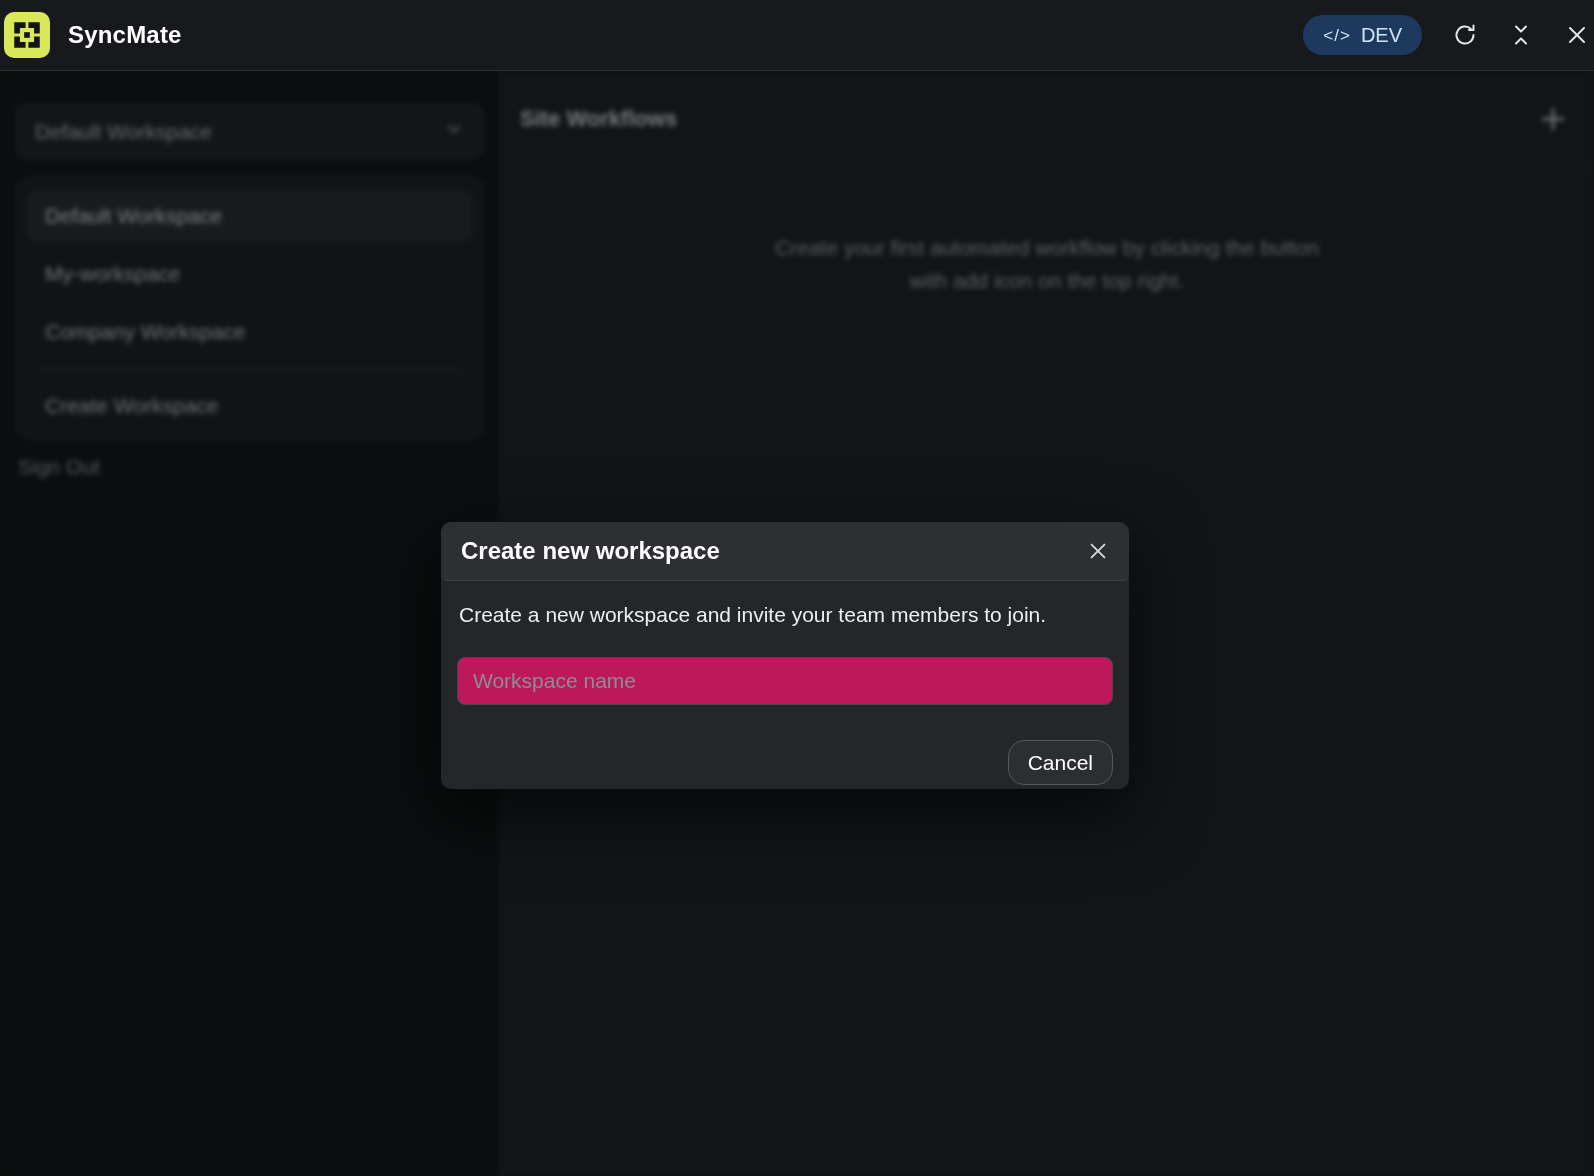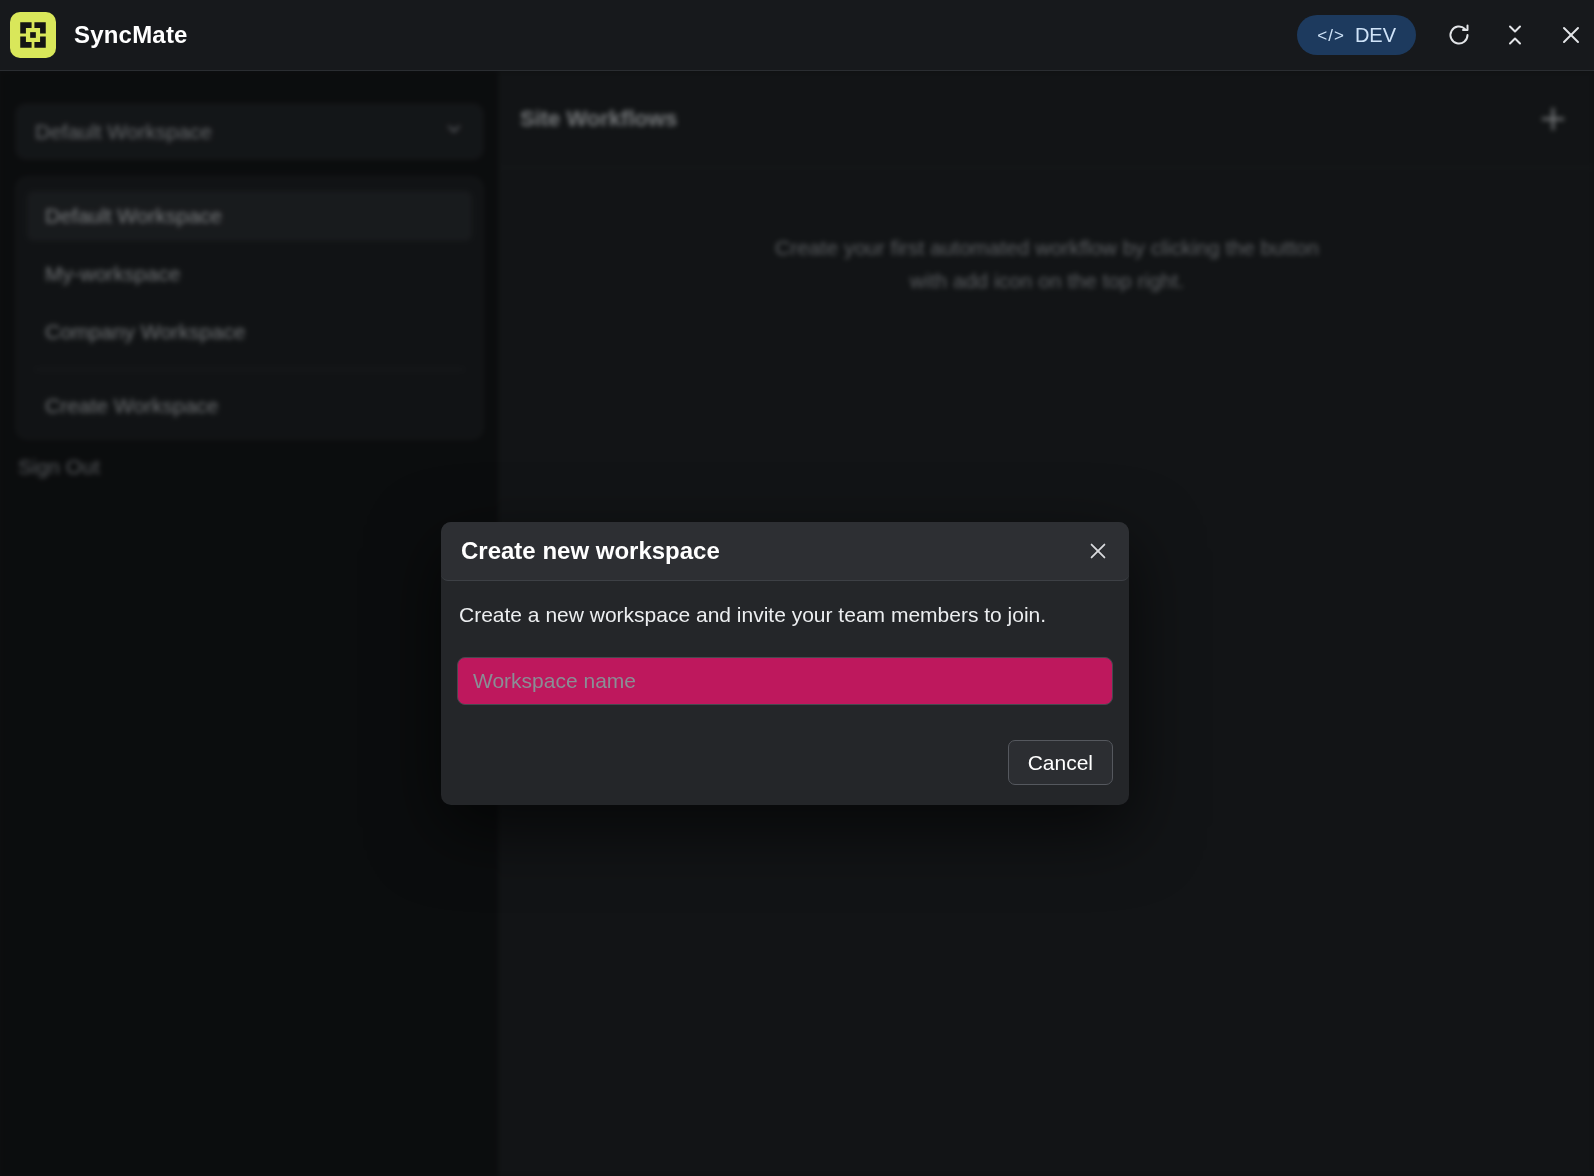--- a/index.html
+++ b/index.html
@@ -14,21 +14,21 @@
     background:#131416;
     font-family:"Liberation Sans", sans-serif;
     color:#e6e8ea;
     position:relative;
   }
 
   
   .topbar{
     position:absolute;top:0;left:0;right:0;height:71px;
     background:#17191c;border-bottom:1px solid #2a2d31;
-    display:flex;align-items:center;padding:0 10px;z-index:30;
+    display:flex;align-items:center;padding:0 4px;z-index:30;
   }
   .logo{
     width:46px;height:46px;border-radius:10px;
     background:var(--logo-lime,#d9e75a);
     display:flex;align-items:center;justify-content:center;
     flex:0 0 auto;
   }
   .logo svg{width:34px;height:34px;display:block;}
   .app-name{font-size:24px;font-weight:700;color:#ffffff;margin-left:18px;letter-spacing:.2px;}
   .topbar-right{margin-left:auto;display:flex;align-items:center;gap:30px;}
@@ -98,31 +98,31 @@
   }
   .modal-header{
     background:#2d2f33;border-bottom:1px solid #3d4045;
     display:flex;align-items:center;justify-content:space-between;
     padding:15px 20px;
     border-radius:7px;
   }
   .modal-title{font-size:24px;font-weight:700;color:#ffffff;}
   .modal-close{color:#d8dadd;cursor:pointer;display:flex;}
   .modal-close svg{width:22px;height:22px;}
-  .modal-body{padding:22px 16px 20px 16px;}
+  .modal-body{padding:22px 16px 4px 16px;}
   .modal-desc{font-size:21px;color:#eceef0;margin-bottom:30px;padding-left:2px;}
   .ws-input{
     width:100%;height:48px;background:#be185d;border:1px solid #46494f;border-radius:8px;
     padding:0 15px;font-size:21px;color:#e8eaec;outline:none;
     font-family:"Liberation Sans", sans-serif;
   }
   .ws-input::placeholder{color:#8a8e95;}
   .modal-footer{display:flex;justify-content:flex-end;gap:16px;margin-top:35px;}
   .btn{
-    height:45px;border-radius:7px;font-size:21px;cursor:pointer;
+    height:45px;border-radius:16px;font-size:21px;cursor:pointer;
     font-family:"Liberation Sans", sans-serif;display:flex;align-items:center;
     padding:0 19px;border:none;color:#ffffff;
   }
   .btn-cancel{background:#2c2e32;border:1px solid #55585e;}
   .btn-primary{background:var(--accent-blue,#2f6fd6);}
 </style>
 </head>
 <body>
 
 <div class="topbar">

